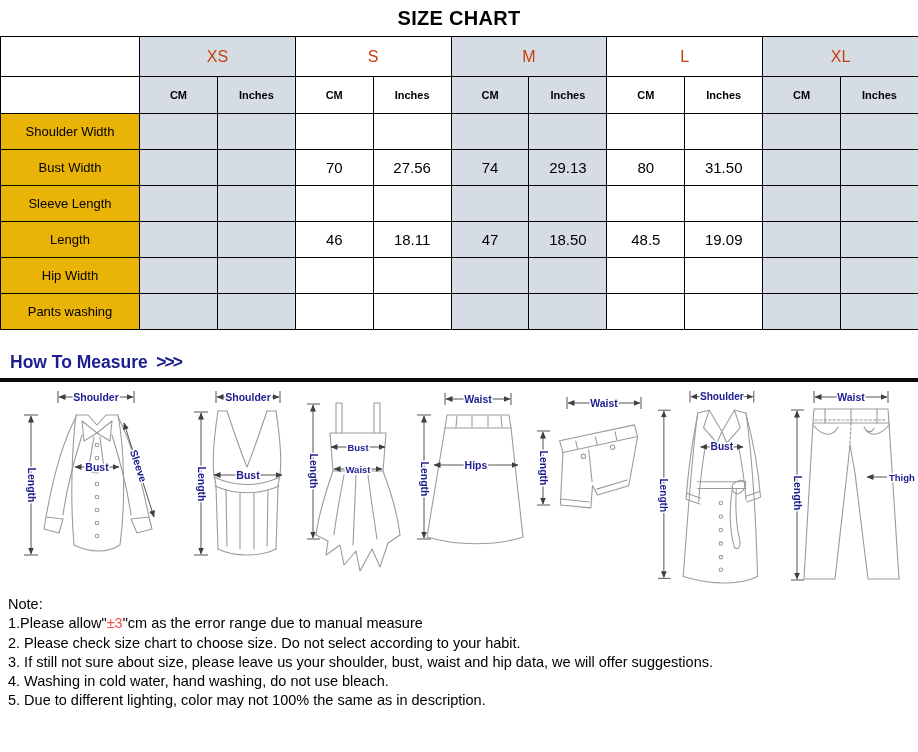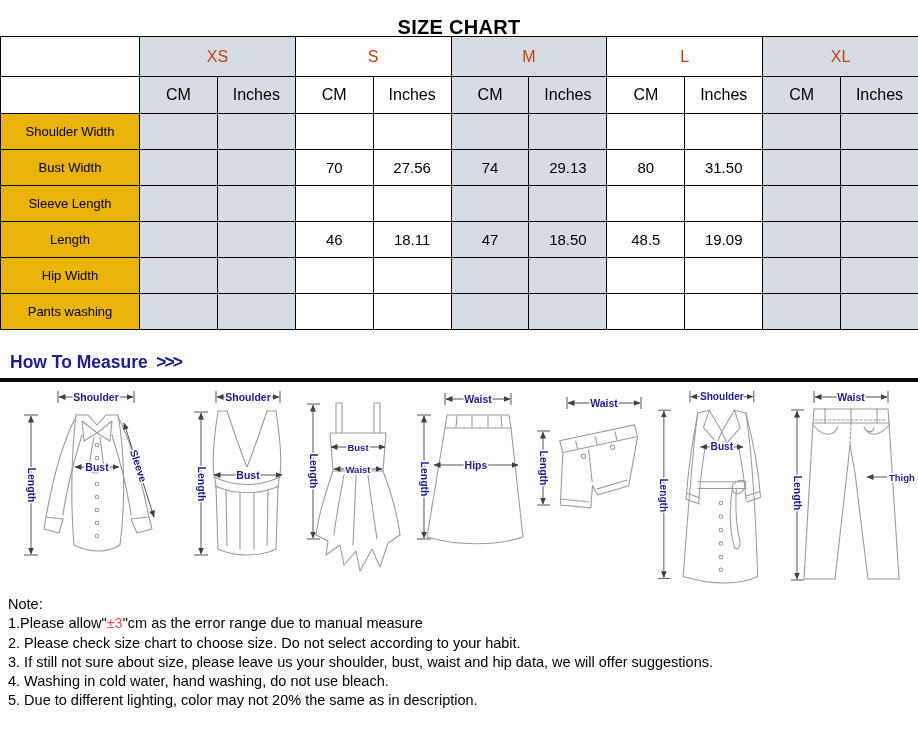--- a/index.html
+++ b/index.html
@@ -1,27 +1,27 @@
 <!DOCTYPE html>
 <html><head>
 <meta charset="utf-8">
 <style>
   * { box-sizing: border-box; margin: 0; padding: 0; }
   html, body { width: 918px; height: 752px; background: #fff; overflow: hidden;
     font-family: "Liberation Sans", sans-serif; color: #000; }
 
   .page-title { text-align: center; font-size: 20px; font-weight: bold;
-    padding-top: 16px; letter-spacing: .3px; height: 36px; }
+    padding-top: 7px; letter-spacing: .3px; height: 36px; }
 
   table.size-chart { width: 918px; border-collapse: collapse; table-layout: fixed; }
   table.size-chart th, table.size-chart td { border: 1px solid #000; text-align: center;
     overflow: hidden; white-space: nowrap; }
   tr.sizes-row th.size-h { height: 40px; font-size: 16px; font-weight: normal; color: #c2410c; }
   tr.sizes-row th.corner, tr.units-row th.corner { background: #fff; }
-  tr.units-row th.unit-h { height: 37px; font-size: 16px; font-weight: normal; }
+  tr.units-row th.unit-h { height: 37px; font-size: 11px; font-weight: bold; }
   tbody th.row-label { height: 36px; font-size: 13px; font-weight: normal; background: #eab308; }
   tbody td.val-cell { height: 36px; font-size: 15px; }
   .shade { background: #d6dce4; }
 
   .measure-head { margin: 22px 0 5px 10px; }
   .measure-head .txt, .measure-head .chev { color: #1c1c8f; font-weight: bold; font-size: 17.5px; }
   .measure-head .chev { letter-spacing: -2px; margin-left: 4px; }
   .divider { height: 4px; background: #0a0a0a; width: 918px; }
 
   .diagrams { display: flex; justify-content: space-between; align-items: flex-start;
@@ -346,14 +346,14 @@
   </svg>
 
 </div>
 
 <div class="notes">
   <div>Note:</div>
   <div><span>1.Please allow"</span><span class="note-red">±3</span><span>"cm as the error range due to manual measure</span></div>
   <div>2. Please check size chart to choose size. Do not select according to your habit.</div>
   <div>3. If still not sure about size, please leave us your shoulder, bust, waist and hip data, we will offer suggestions.</div>
   <div>4. Washing in cold water, hand washing, do not use bleach.</div>
-  <div>5. Due to different lighting, color may not 20% the same as in description.</div>
+  <div>5. Due to different lighting, color may not 100% the same as in description.</div>
 </div>
 
 </body></html>

